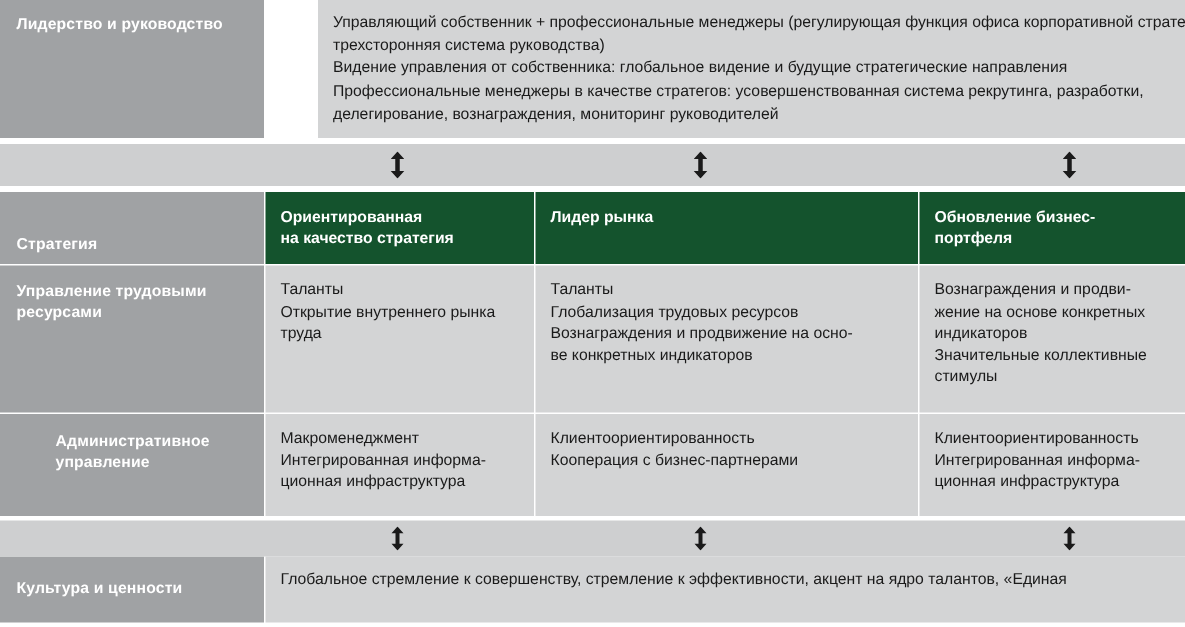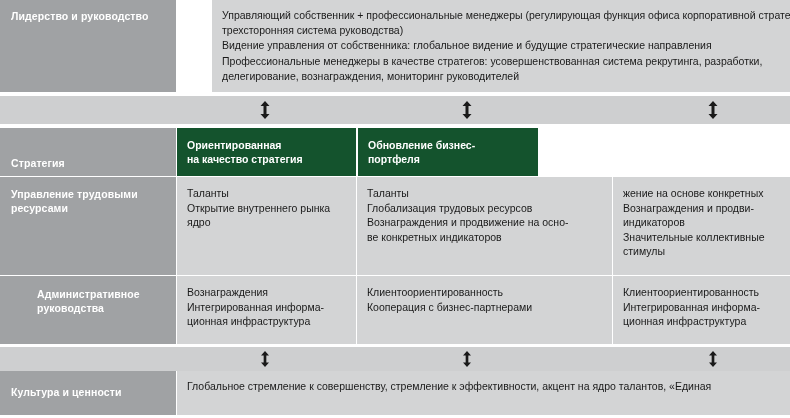--- a/index.html
+++ b/index.html
@@ -172,67 +172,71 @@
   <div id="matrix-rows">
 
     <div class="matrix-row" id="row-strategy">
       <div class="label-cell">Стратегия</div>
       <div class="gap-v"></div>
       <div class="header-cell col-1">
         <span class="line">Ориентированная</span>
         <span class="line">на качество стратегия</span>
       </div>
       <div class="gap-v"></div>
+      <div class="header-cell col-2">
+        <span class="line">Лидер рынка</span>
+        <span class="line"></span>
+      </div>
       <div class="gap-v"></div>
       <div class="header-cell col-3">
         <span class="line">Обновление бизнес-</span>
         <span class="line">портфеля</span>
       </div>
     </div>
 
     <div class="row-gap"></div>
 
     <div class="matrix-row" id="row-hr">
       <div class="label-cell">
         <span class="line">Управление трудовыми</span>
         <span class="line">ресурсами</span>
       </div>
       <div class="gap-v"></div>
       <div class="content-cell col-1">
         <span class="line">Таланты</span>
         <span class="line">Открытие внутреннего рынка</span>
-        <span class="line">ядро</span>
+        <span class="line">труда</span>
       </div>
       <div class="gap-v"></div>
       <div class="content-cell col-2">
         <span class="line">Таланты</span>
         <span class="line">Глобализация трудовых ресурсов</span>
         <span class="line">Вознаграждения и продвижение на осно-</span>
         <span class="line">ве конкретных индикаторов</span>
       </div>
       <div class="gap-v"></div>
       <div class="content-cell col-3">
+        <span class="line">Вознаграждения и продви-</span>
         <span class="line">жение на основе конкретных</span>
-        <span class="line">Вознаграждения и продви-</span>
         <span class="line">индикаторов</span>
         <span class="line">Значительные коллективные</span>
         <span class="line">стимулы</span>
       </div>
     </div>
 
     <div class="row-gap"></div>
 
     <div class="matrix-row" id="row-admin">
       <div class="label-cell">
         <span class="line">Административное</span>
-        <span class="line">руководства</span>
+        <span class="line">управление</span>
       </div>
       <div class="gap-v"></div>
       <div class="content-cell col-1">
-        <span class="line">Вознаграждения</span>
+        <span class="line">Макроменеджмент</span>
         <span class="line">Интегрированная информа-</span>
         <span class="line">ционная инфраструктура</span>
       </div>
       <div class="gap-v"></div>
       <div class="content-cell col-2">
         <span class="line">Клиентоориентированность</span>
         <span class="line">Кооперация с бизнес-партнерами</span>
       </div>
       <div class="gap-v"></div>
       <div class="content-cell col-3">

